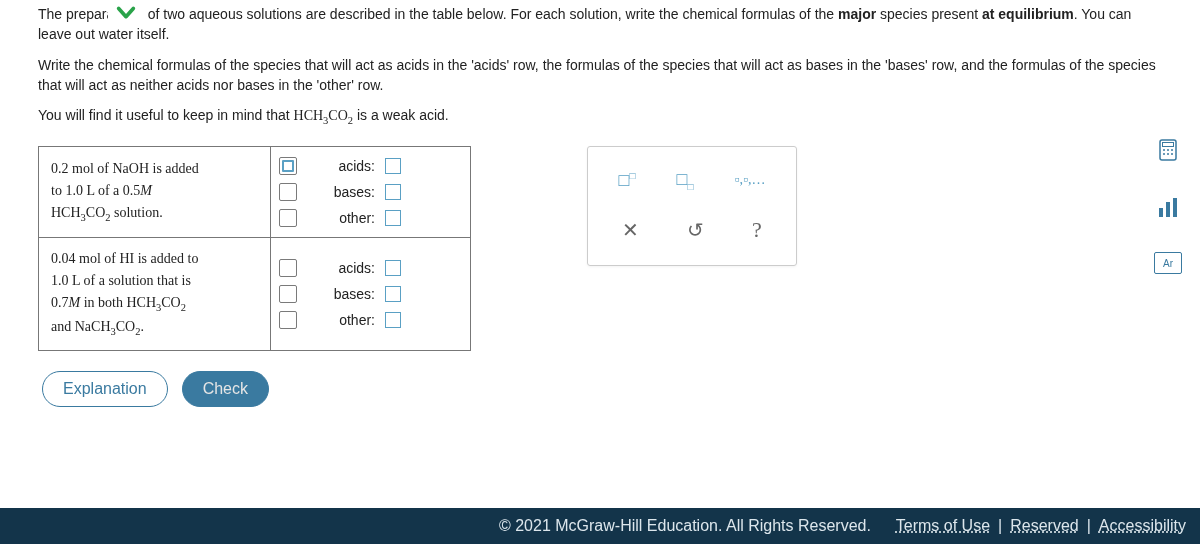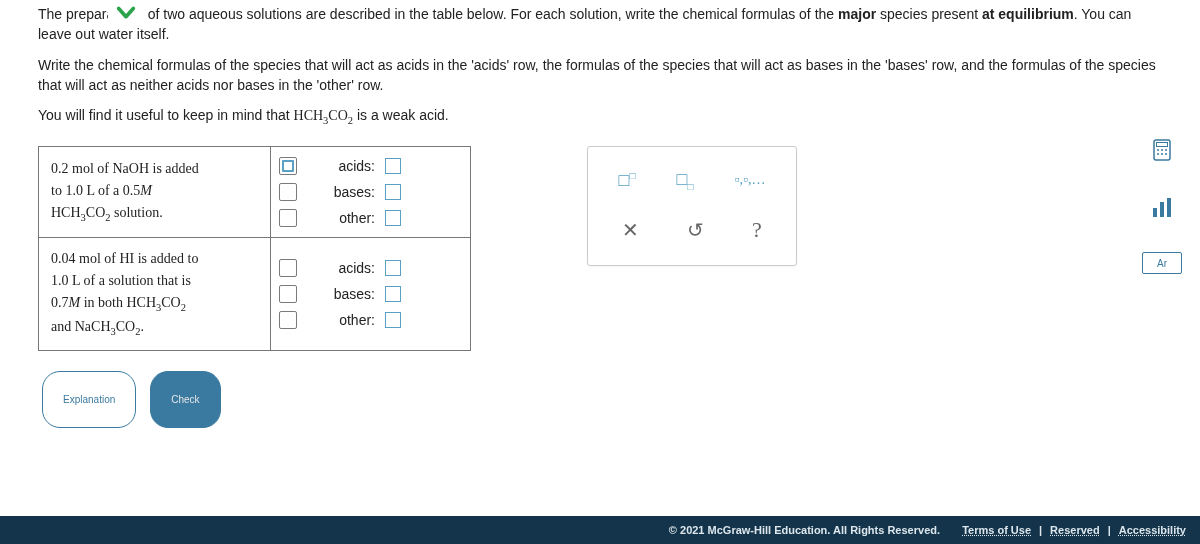--- a/index.html
+++ b/index.html
@@ -134,45 +134,44 @@
   }
 
   .buttons-row {
     margin: 20px 0 0 4px;
     display: flex;
     gap: 14px;
   }
   .btn {
     border: 1.5px solid #3a7aa0;
     border-radius: 18px;
-    padding: 22px 20px;
-    font-size: 10px;
+    padding: 8px 20px;
+    font-size: 16px;
     cursor: pointer;
     background: #fff;
     color: #3a7aa0;
   }
   .btn-primary {
     background: #3a7aa0;
     color: #e5e5e5;
   }
   .footer {
     position: absolute;
     bottom: 0;
     left: 0;
     right: 0;
-    height: 28px;
+    height: 36px;
     background: #13344a;
     color: #dce6ec;
     display: flex;
     justify-content: flex-end;
     align-items: center;
-    font-size: 11px;
+    font-size: 16px;
     padding: 0 14px;
     gap: 8px;
-    font-weight: bold;
   }
   .footer a { color: #dce6ec; text-decoration: underline dotted; cursor:pointer; }
 </style>
 </head>
 <body>
 
 <div class="chevron">
   <svg class="chev-svg" viewBox="0 0 24 20">
     <polyline points="4,5 12,14 20,5" fill="none" stroke="#2aa34a" stroke-width="4" stroke-linecap="round" stroke-linejoin="round"></polyline>
   </svg>
@@ -277,21 +276,21 @@
         <circle cx="16" cy="16" r="1" fill="#3a7aa0"></circle>
     </svg>
   </div>
   <div class="side-btn">
     <svg width="24" height="24" viewBox="0 0 24 24">
       <rect x="3" y="12" width="4" height="9" fill="#3a7aa0"></rect>
       <rect x="10" y="6" width="4" height="15" fill="#3a7aa0"></rect>
       <rect x="17" y="2" width="4" height="19" fill="#3a7aa0"></rect>
     </svg>
   </div>
-  <div class="side-btn" style="border:1.5px solid #3a7aa0;font-size:10px;width:40px;height:22px;">
+  <div class="side-btn" style="border:1.5px solid #3a7aa0;font-size:10px;width:28px;height:22px;">
     <span>Ar</span>
   </div>
 </div>
 
 <div class="footer">
   <span>© 2021 McGraw-Hill Education. All Rights Reserved.</span>&nbsp;&nbsp;
   <a>Terms of Use</a>
   <span>|</span>
   <a>Reserved</a>
   <span>|</span>

